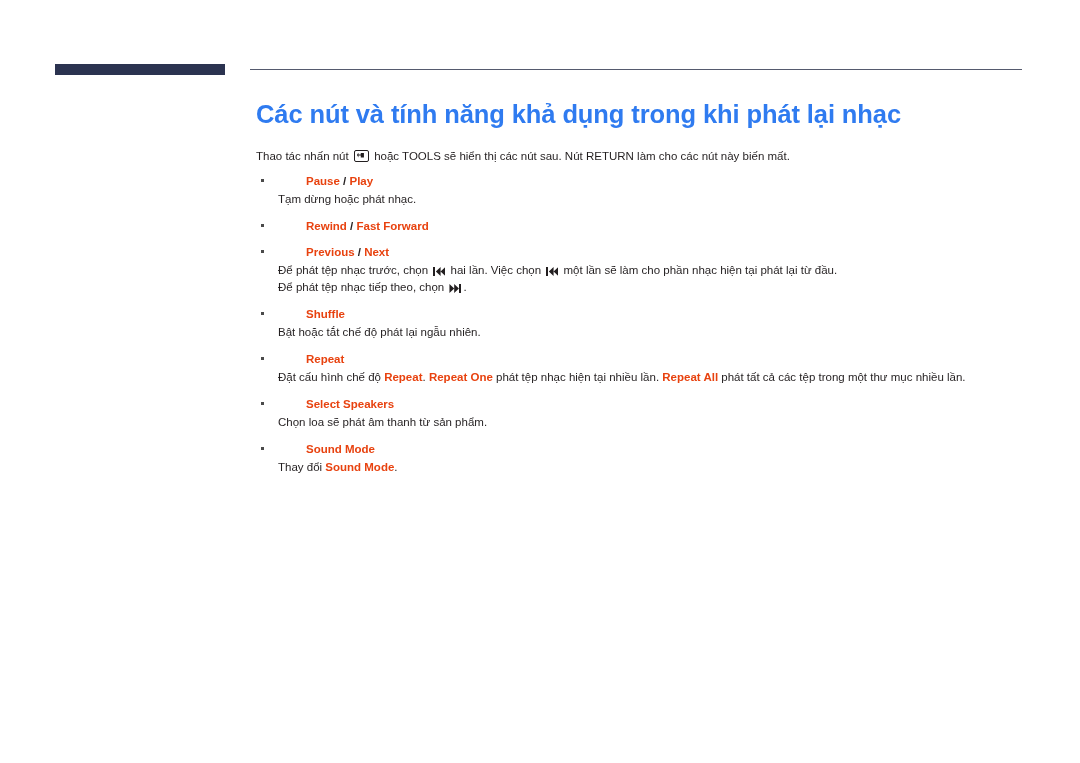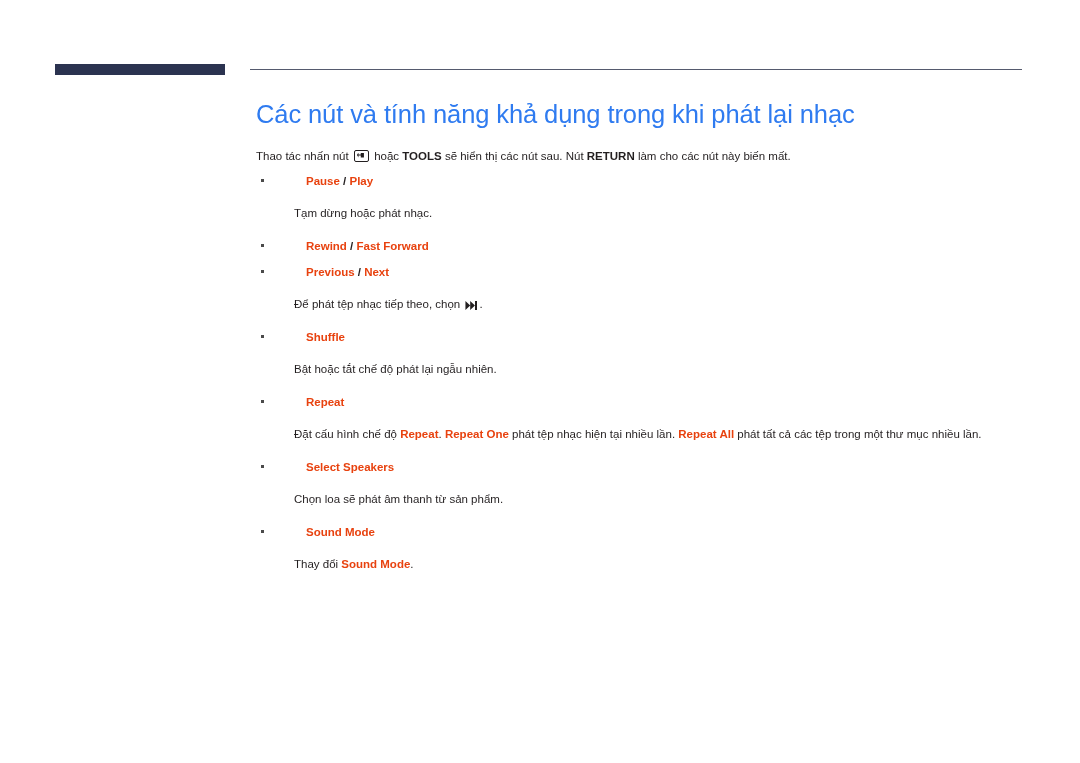--- a/index.html
+++ b/index.html
@@ -38,21 +38,21 @@
     height: 1px;
     background: #555a6e;
   }
 
   
   .title {
     position: absolute;
     left: 256px;
     top: 100px;
     font-size: 25.5px;
-    font-weight: normal;
+    font-weight: bold;
     color: #2f7bf0;
     letter-spacing: -0.1px;
     white-space: nowrap;
     margin: 0;
   }
 
   
   .content {
     position: absolute;
     left: 256px;
@@ -60,21 +60,21 @@
     width: 770px;
   }
 
   .intro {
     font-size: 11.5px;
     line-height: 16px;
     color: #231f20;
     margin: 0 0 9px 0;
     white-space: nowrap;
   }
-  .intro b { font-weight: bold; }
+  .intro b { font-weight: normal; }
 
   ul.items {
     list-style: none;
     margin: 0;
     padding: 0;
   }
   ul.items > li {
     position: relative;
     padding-left: 22px;
     margin-bottom: 10px;
@@ -100,21 +100,21 @@
   }
   .item-title .sep {
     color: #231f20;
     font-weight: bold;
   }
 
   .item-desc {
     font-size: 11.5px;
     line-height: 17px;
     color: #231f20;
-    margin: 16px;
+    margin: 0;
     white-space: nowrap;
   }
   .item-desc .hl {
     color: #e8420f;
     font-weight: bold;
   }
 
   
   .gicon {
     display: inline-block;
@@ -249,20 +249,27 @@
         <p class="item-title">
           <span>Rewind</span><span class="sep"> / </span><span>Fast Forward</span>
         </p>
       </li>
 
       <li>
         <p class="item-title">
           <span>Previous</span><span class="sep"> / </span><span>Next</span>
         </p>
         <p class="item-desc">
+          <span>Để phát tệp nhạc trước, chọn</span>
+          <span class="gicon icon-prev"></span>
+          <span>hai lần. Việc chọn</span>
+          <span class="gicon icon-prev"></span>
+          <span>một lần sẽ làm cho phần nhạc hiện tại phát lại từ đầu.</span>
+        </p>
+        <p class="item-desc">
           <span>Để phát tệp nhạc tiếp theo, chọn</span>
           <span class="gicon icon-next"></span><span>.</span>
         </p>
       </li>
 
       <li>
         <p class="item-title">
           <span>Shuffle</span>
         </p>
         <p class="item-desc">

